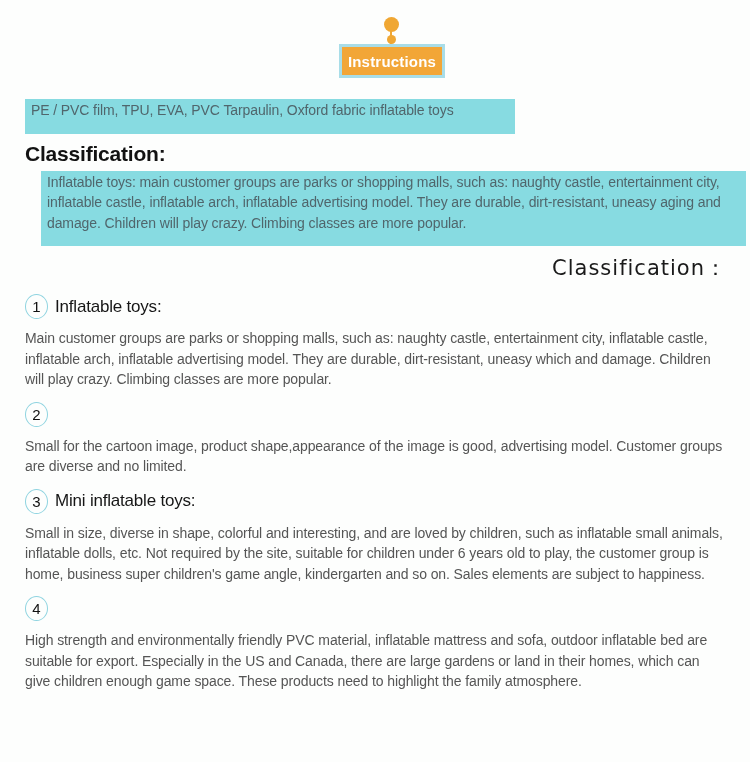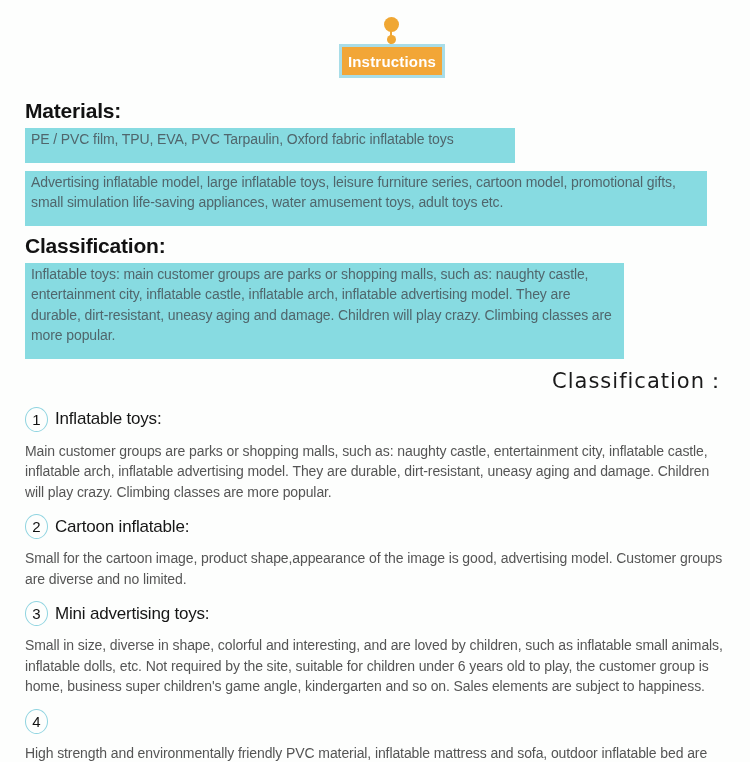--- a/index.html
+++ b/index.html
@@ -77,21 +77,21 @@
     background: #87dbe1;
     color: #50666c;
     font-size: 14px;
     line-height: 20.5px;
     padding: 1px 10px 13px 6px;
     letter-spacing: -0.1px;
     margin-bottom: 8px;
   }
   .band-materials { width: 490px; }
   .band-functions { width: 682px; }
-  .band-classification { width: 599px; }
+  .band-classification { width: 705px; margin-left: 16px; }
 
   .cls2-heading {
     font-family: "DejaVu Sans", sans-serif;
     font-size: 21px;
     font-weight: 500;
     color: #1a1a1a;
     letter-spacing: 1px;
     margin: 6px 0 12px 0;
     text-align: right;
   }
@@ -133,50 +133,47 @@
 
 <div class="pin-wrap">
   <div class="pin-line"></div>
   <div class="pin-dot-large"></div>
   <div class="pin-dot-small"></div>
   <div class="instructions-btn">Instructions</div>
 </div>
 
 <div class="content">
 
-  <div class="sec-heading">Materials:</div>
   <div class="band band-materials">PE / PVC film, TPU, EVA, PVC Tarpaulin, Oxford fabric inflatable toys</div>
 
-  <div class="band band-functions">Advertising inflatable model, large inflatable toys, leisure furniture series, cartoon model, promotional gifts, small simulation life-saving appliances, water amusement toys, adult toys etc.</div>
 
   <div class="sec-heading">Classification:</div>
   <div class="band band-classification">Inflatable toys: main customer groups are parks or shopping malls, such as: naughty castle, entertainment city, inflatable castle, inflatable arch, inflatable advertising model. They are durable, dirt-resistant, uneasy aging and damage. Children will play crazy. Climbing classes are more popular.</div>
 
   <div class="cls2-heading">Classification：</div>
 
   <div class="item">
     <div class="item-title-row">
       <span class="num-circle">1</span>
       <span class="item-title">Inflatable toys:</span>
     </div>
-    <div class="item-text">Main customer groups are parks or shopping malls, such as: naughty castle, entertainment city, inflatable castle, inflatable arch, inflatable advertising model. They are durable, dirt-resistant, uneasy aging and damage. Children will play crazy. Climbing classes are more popular.</div>
+    <div class="item-text">Main customer groups are parks or shopping malls, such as: naughty castle, entertainment city, inflatable castle, inflatable arch, inflatable advertising model. They are durable, dirt-resistant, uneasy which and damage. Children will play crazy. Climbing classes are more popular.</div>
   </div>
 
   <div class="item">
     <div class="item-title-row">
       <span class="num-circle">2</span>
-      <span class="item-title">Cartoon inflatable:</span>
     </div>
     <div class="item-text">Small for the cartoon image, product shape,appearance of the image is good, advertising model. Customer groups are diverse and no limited.</div>
   </div>
 
   <div class="item">
     <div class="item-title-row">
       <span class="num-circle">3</span>
-      <span class="item-title">Mini advertising toys:</span>
+      <span class="item-title">Mini inflatable toys:</span>
     </div>
     <div class="item-text">Small in size, diverse in shape, colorful and interesting, and are loved by children, such as inflatable small animals, inflatable dolls, etc. Not required by the site, suitable for children under 6 years old to play, the customer group is home, business super children's game angle, kindergarten and so on. Sales elements are subject to happiness.</div>
   </div>
 
   <div class="item">
     <div class="item-title-row">
       <span class="num-circle">4</span>
     </div>
     <div class="item-text">High strength and environmentally friendly PVC material, inflatable mattress and sofa, outdoor inflatable bed are suitable for export. Especially in the US and Canada, there are large gardens or land in their homes, which can give children enough game space. These products need to highlight the family atmosphere.</div>
   </div>

